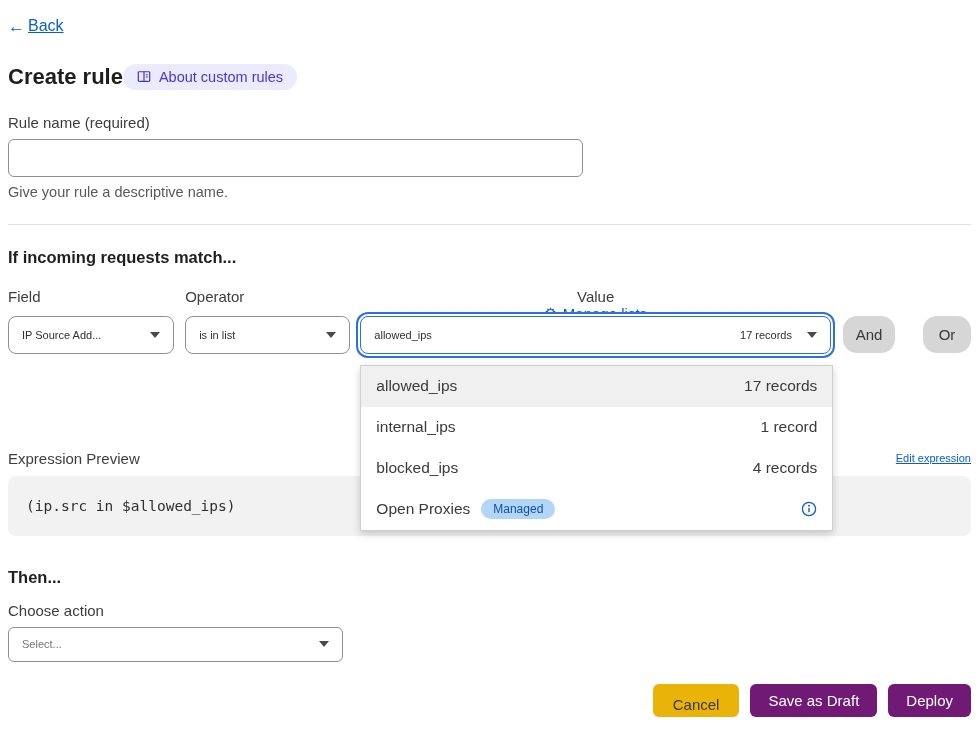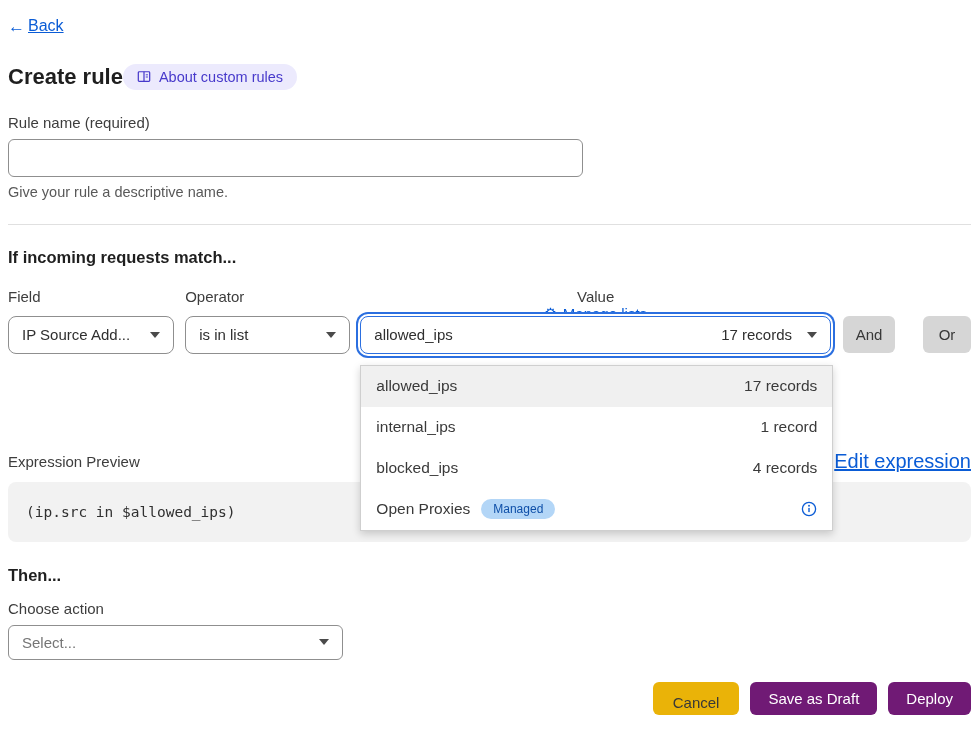--- a/index.html
+++ b/index.html
@@ -54,21 +54,21 @@
   .match-row { display:flex; align-items:flex-start; margin-top:21px; }
   .col { display:flex; flex-direction:column; }
   .col-label { font-size:15px; color:#3d3d3d; height:20px; margin-bottom:8px; }
   .field-col { width:167px; margin-right:11px; }
   .op-col { width:166px; margin-right:10px; }
   .value-col { width:473px; position:relative; }
 
   .select {
     height:38px; border:1px solid #8f8f8f; border-radius:8px;
     display:flex; align-items:center; padding:0 13px;
-    font-size:15px; color:#2f2f2f; background:#fff; cursor:pointer;
+    font-size:11px; color:#2f2f2f; background:#fff; cursor:pointer;
   }
   .chev {
     width:0; height:0; flex:none;
     border-left:5px solid transparent; border-right:5px solid transparent;
     border-top:6px solid #4a4a4a;
   }
   .select .chev { margin-left:auto; }
 
   .value-label-row {
     display:flex; justify-content:space-between; align-items:center;
@@ -84,21 +84,21 @@
   .value-select {
     border:1.5px solid #2b6fe0;
     box-shadow:0 0 0 2px #fff, 0 0 0 4px #2b6fe0;
     border-radius:8px;
   }
   .value-select .records { margin-left:auto; color:#2f2f2f; }
   .value-select .chev { margin-left:15px; }
 
   .and-or { display:flex; margin-left:12px; margin-top:28px; }
   .btn-neutral {
-    height:37px; border:none; border-radius:6px;
+    height:37px; border:none; border-radius:14px;
     background:#d6d6d6; color:#383838;
     font-size:15px; font-family:inherit; cursor:pointer;
   }
   .and-btn { width:52px; margin-right:28px; }
   .or-btn  { width:48px; }
 
   
   .list-dropdown {
     position:absolute; top:77px; left:0; width:473px;
     background:#fff; border:1px solid #cfcfcf;
@@ -117,33 +117,33 @@
     font-size:12px; padding:3px 12px; border-radius:12px;
   }
   .dd-info { margin-left:auto; display:flex; cursor:pointer; }
 
   
   .expr-head {
     margin-top:96px;
     display:flex; justify-content:space-between; align-items:center;
   }
   .expr-label { font-size:15px; color:#3d3d3d; }
-  .edit-link { color:#0a5cd6; font-size:20px; text-decoration:underline; }
+  .edit-link { color:#0a5cd6; font-size:11px; text-decoration:underline; }
   .code-block {
     margin-top:9px; height:60px;
     background:#f2f2f2; border-radius:8px;
     display:flex; align-items:center; padding:0 18px;
   }
   .code-text {
     font-family:"DejaVu Sans Mono", monospace;
     font-size:14.5px; color:#303030;
   }
 
   
-  .then-heading { margin-top:24px; }
+  .then-heading { margin-top:32px; }
   .choose-label { margin-top:15px; }
   .action-select { width:335px; height:35px; margin-top:8px; border-radius:6px; }
   .placeholder { color:#757575; }
 
   
   .footer { display:flex; justify-content:flex-end; gap:11px; margin-top:22px; }
   .btn {
     height:33px; border:none; border-radius:6px;
     font-size:15px; font-family:inherit; cursor:pointer;
     padding:0 18px;

